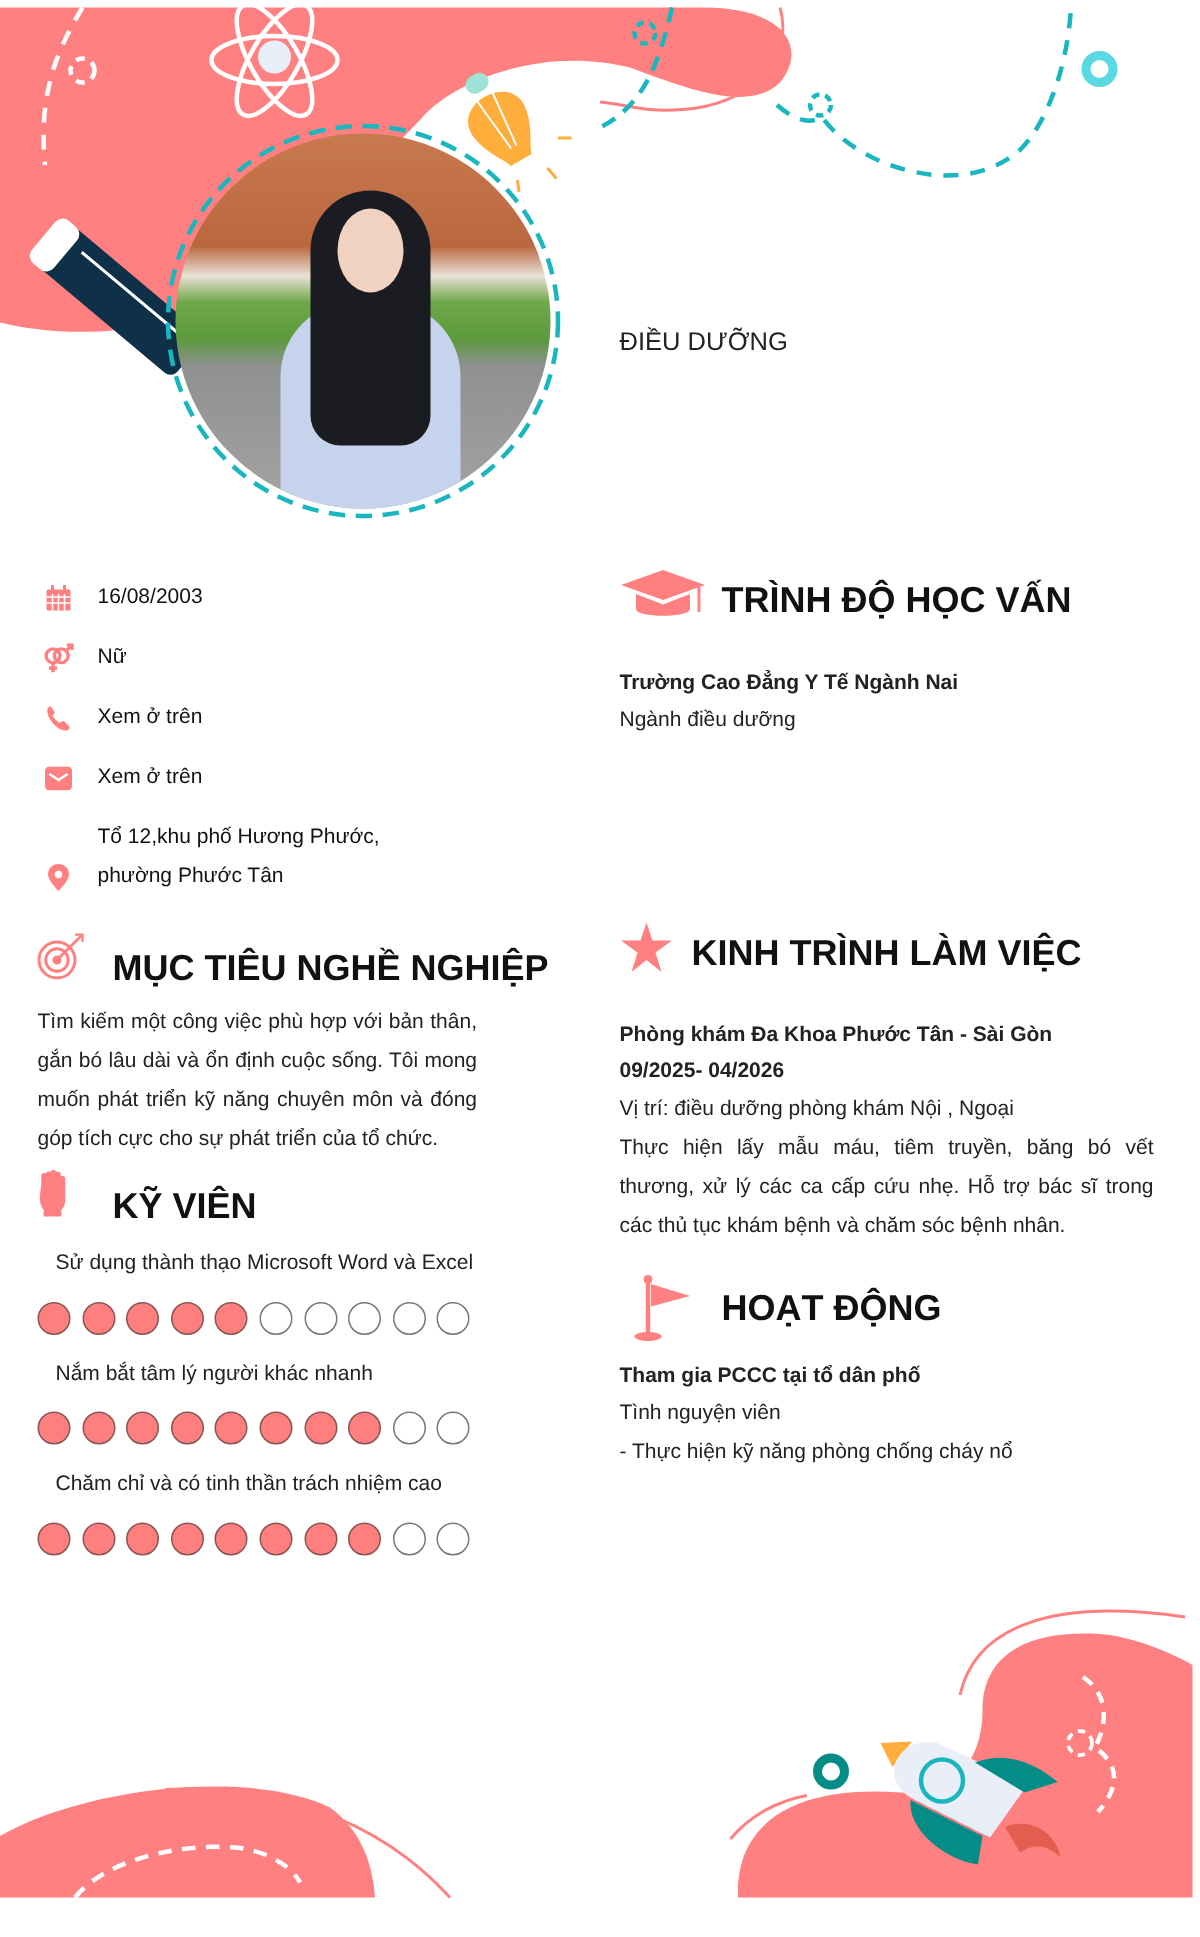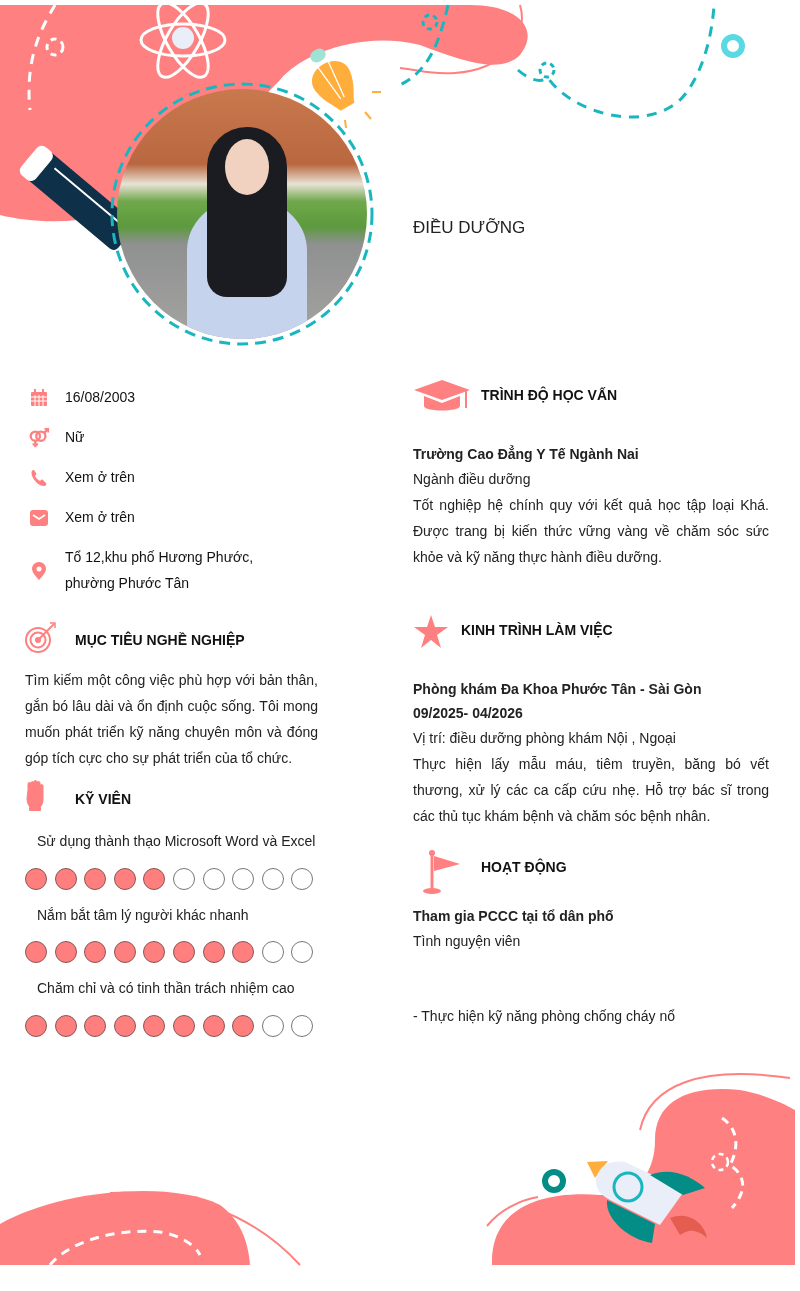--- a/index.html
+++ b/index.html
@@ -16,25 +16,25 @@
   }
   .avatar .person-hair { position:absolute; left:90px; top:38px; width:80px; height:170px; background:#1b1b22; border-radius:40px 40px 20px 20px; }
   .avatar .person-face { position:absolute; left:108px; top:50px; width:44px; height:56px; background:#f1d2c0; border-radius:50%; }
   .avatar .person-body { position:absolute; left:70px; top:112px; width:120px; height:150px; background:#c6d3ec; border-radius:50px 50px 0 0; }
 
   .name { position: absolute; left: 413px; top: 170px; font-size: 31px; font-weight: 700; letter-spacing: 2px; color: #111; }
   .role { position: absolute; left: 413px; top: 218px; font-size: 17px; color: #222; }
 
   
   .contact { position: absolute; left: 28px; top: 386px; width: 300px; }
-  .contact-row { display: flex; align-items: center; margin-bottom: 16px; }
+  .contact-row { display: flex; align-items: flex-end; margin-bottom: 16px; }
   .contact-row .ico { width: 22px; height: 22px; margin-right: 15px; flex: none; display:flex; align-items:center; justify-content:center; }
   .contact-row .txt { font-size: 14px; line-height: 26px; margin-top: -2px; }
 
-  .sec-title { position: absolute; font-size: 14px; font-weight: 700; color: #111; }
+  .sec-title { position: absolute; font-size: 24px; font-weight: 700; color: #111; }
   .sec-icon { position: absolute; }
 
   .para { position: absolute; font-size: 14px; line-height: 26px; color: #222; text-align: justify; }
   .bold { font-weight: 700; }
 
   .skill-label { position: absolute; left: 25px; font-size: 14px; color: #222; margin-left: 12px; }
   .dots { position: absolute; left: 25px; display: flex; }
   .dot { width: 22px; height: 22px; border-radius: 50%; border: 1.5px solid #777; margin-right: 7.6px; background: #fff; }
   .dot.on { background: #ff7f7f; border-color: #8a5555; }
 
@@ -213,21 +213,20 @@
   <span class="sec-icon" style="left:414px;top:380px">
     <svg width="56" height="34" viewBox="0 0 56 34">
         <path d="M0,10 L28,0 L56,10 L28,20 Z" fill="#ff8080"></path>
         <path d="M10,16 L10,26 C 10,32 46,32 46,26 L46,16 L28,23 Z" fill="#ff8080"></path>
         <line x1="52" y1="11" x2="52" y2="28" stroke="#ff8080" stroke-width="2"></line>
       </svg>
   </span>
   <div class="sec-title" style="left:481px;top:387px">TRÌNH ĐỘ HỌC VẤN</div>
   <div class="para bold" style="left:413px;top:441px;width:360px">Trường Cao Đẳng Y Tế Ngành Nai</div>
   <div class="para" style="left:413px;top:466px;width:360px">Ngành điều dưỡng</div>
-  <div class="para" style="left:413px;top:492px;width:356px">Tốt nghiệp hệ chính quy với kết quả học tập loại Khá. Được trang bị kiến thức vững vàng về chăm sóc sức khỏe và kỹ năng thực hành điều dưỡng.</div>
 
   <span class="sec-icon" style="left:413px;top:615px">
     <svg width="36" height="34" viewBox="0 0 36 34">
         <polygon points="18,0 22,12 35,12 24,20 28,33 18,25 8,33 12,20 1,12 14,12" fill="#ff8080"></polygon>
       </svg>
   </span>
   <div class="sec-title" style="left:461px;top:622px">KINH TRÌNH LÀM VIỆC</div>
   <div class="para bold" style="left:413px;top:676px;width:360px">Phòng khám Đa Khoa Phước Tân - Sài Gòn</div>
   <div class="para bold" style="left:413px;top:700px;width:360px">09/2025- 04/2026</div>
   <div class="para" style="left:413px;top:725px;width:360px">Vị trí: điều dưỡng phòng khám Nội , Ngoại</div>
@@ -237,21 +236,21 @@
     <svg width="42" height="44" viewBox="0 0 42 44">
         <circle cx="11" cy="3" r="3" fill="#ff8080"></circle>
         <line x1="11" y1="3" x2="11" y2="40" stroke="#ff8080" stroke-width="3"></line>
         <polygon points="13,6 39,14 13,21" fill="#ff8080"></polygon>
         <ellipse cx="11" cy="41" rx="9" ry="3" fill="#ff8080"></ellipse>
       </svg>
   </span>
   <div class="sec-title" style="left:481px;top:859px">HOẠT ĐỘNG</div>
   <div class="para bold" style="left:413px;top:903px;width:360px">Tham gia PCCC tại tổ dân phố</div>
   <div class="para" style="left:413px;top:928px;width:360px">Tình nguyện viên</div>
-  <div class="para" style="left:413px;top:1003px;width:360px">- Thực hiện kỹ năng phòng chống cháy nổ</div>
+  <div class="para" style="left:413px;top:954px;width:360px">- Thực hiện kỹ năng phòng chống cháy nổ</div>
 
   <svg class="deco" style="top:1040px" width="800" height="230" viewBox="0 1040 800 230">
 
     <path d="M0,1224 C 60,1190 170,1180 220,1205 C 240,1220 248,1240 250,1265 L 0,1265 Z" fill="#ff8080"></path>
     <path d="M110,1193 C 180,1190 250,1210 300,1265" fill="none" stroke="#ff8080" stroke-width="2"></path>
     <path d="M50,1265 C 70,1240 120,1228 160,1232 C 180,1235 195,1245 200,1255" fill="none" stroke="#fff" stroke-width="3" stroke-dasharray="9 7"></path>
 
     <path d="M492,1265 C 490,1215 530,1190 600,1195 C 640,1197 655,1170 655,1140 C 655,1100 690,1085 740,1090 C 770,1095 795,1110 795,1110 L 795,1265 Z" fill="#ff8080"></path>
     <path d="M640,1130 C 650,1085 700,1065 790,1078" fill="none" stroke="#ff8080" stroke-width="2"></path>
     <path d="M487,1226 C 500,1210 520,1200 538,1197" fill="none" stroke="#ff8080" stroke-width="2"></path>

